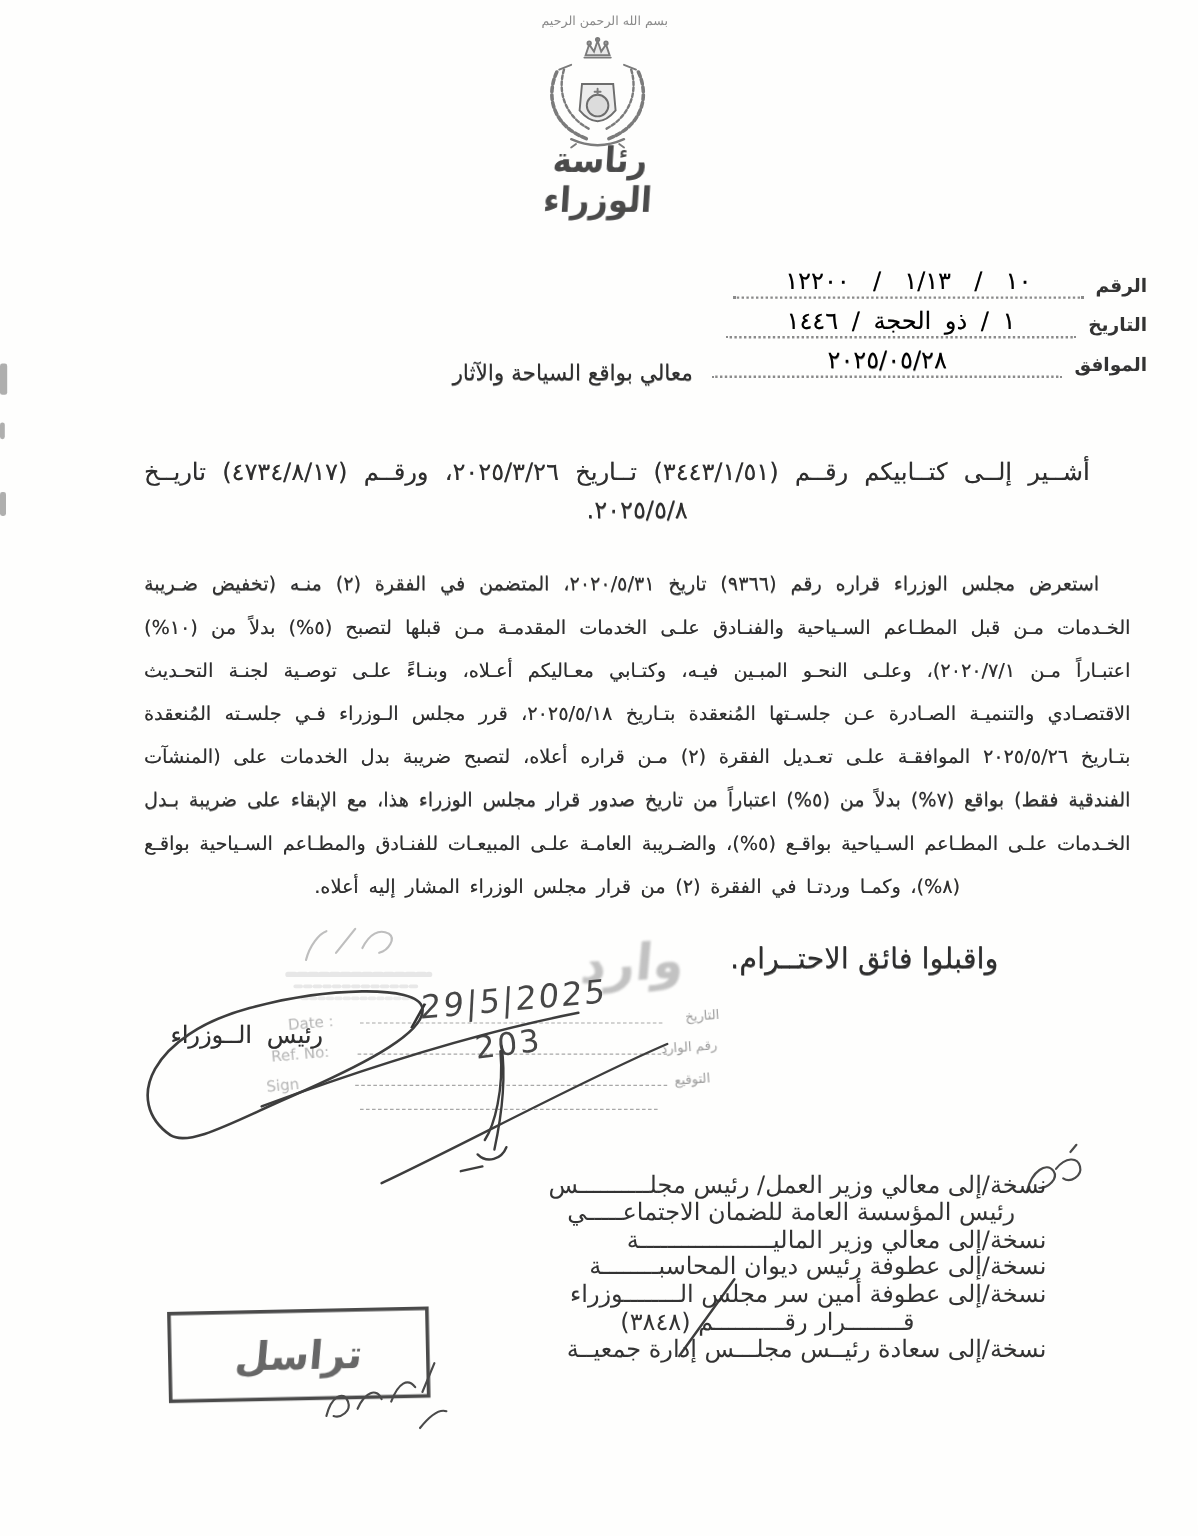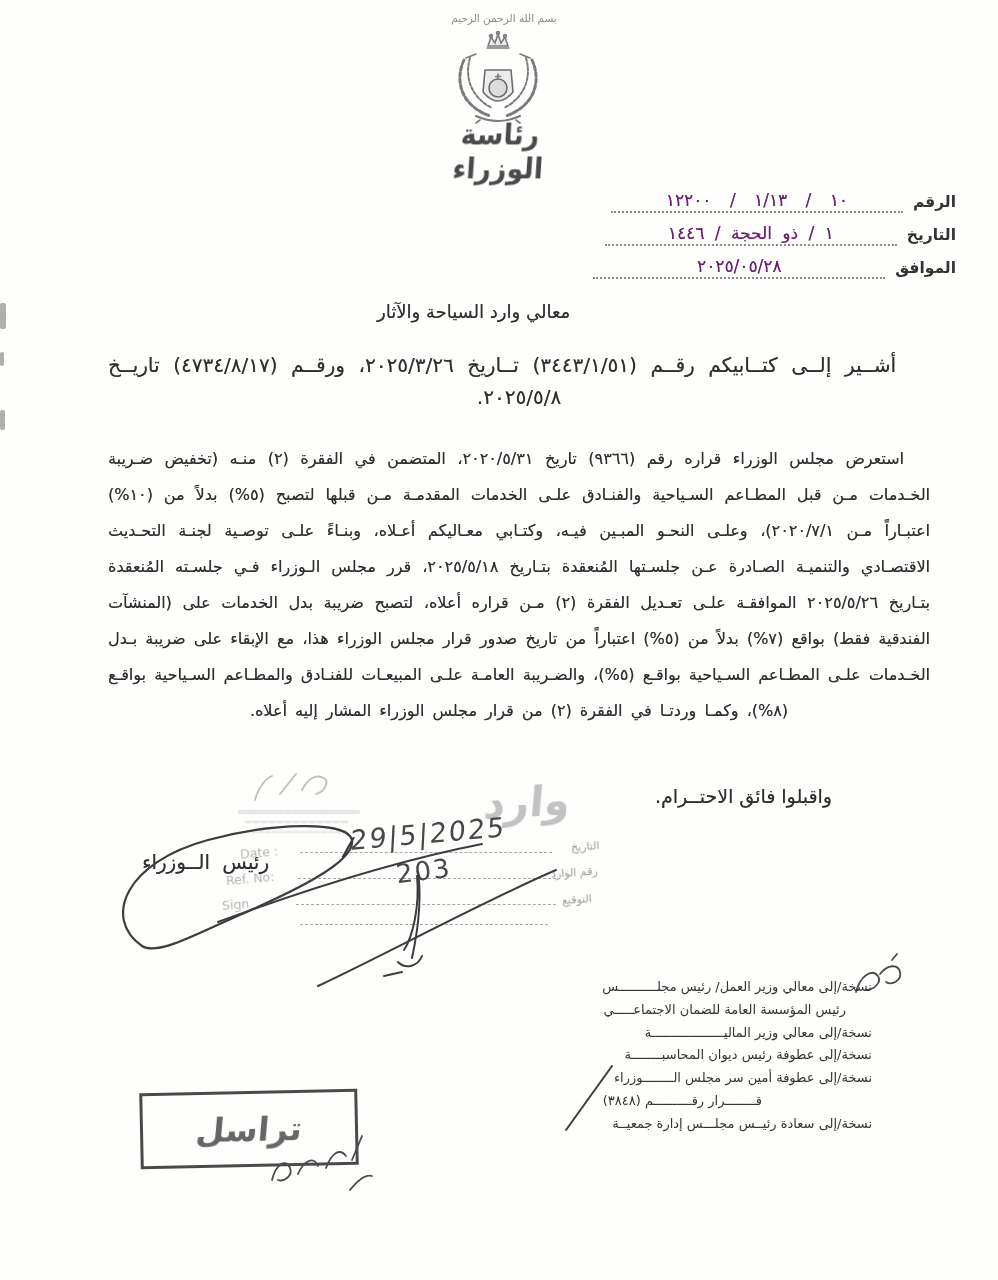--- a/index.html
+++ b/index.html
@@ -10,40 +10,40 @@
   .abs{position:absolute;}
   .rtl{direction:rtl;}
   .ink{text-shadow:0.2px 0.2px 0.35px rgba(35,35,35,0.55);}
   
   .bismillah{left:446px;top:12px;width:116px;text-align:center;font-size:10.5px;color:#8a8a8a;filter:blur(.3px);}
   .emblem{left:446px;top:30px;width:104px;height:94px;}
   .letterhead-title{left:424px;top:120px;width:150px;text-align:center;font-size:27px;font-weight:bold;color:#4a4a4a;filter:blur(.5px);transform:scaleY(1.08) skewX(-4deg);}
   
   .hdr-row{position:absolute;right:42px;display:flex;direction:rtl;align-items:flex-end;gap:10px;}
   .hdr-label{font-size:15.5px;font-weight:bold;color:#333;padding-bottom:2px;}
-  .hdr-line{width:292px;border-bottom:2px dotted #8b8b8b;text-align:center;font-size:17px;padding-bottom:1px;color:#701a75;}
+  .hdr-line{width:292px;border-bottom:2px dotted #8b8b8b;text-align:center;font-size:20px;padding-bottom:1px;color:#000000;margin-top:32px;}
   .ws-wide{word-spacing:13px;}
   .ws-mid{word-spacing:5px;text-align:center;}
   .ls-num{letter-spacing:1.5px;}
   
   .addressee{left:377px;top:301px;font-size:18px;}
-  .para{left:108px;width:822px;text-align:justify;text-align-last:center;}
+  .para{left:120px;width:822px;text-align:justify;text-align-last:center;margin-top:28px;}
   .para1{top:349px;font-size:20px;line-height:32px;text-indent:34px;word-spacing:2px;}
   .para2{top:441px;font-size:16px;line-height:36px;text-indent:26px;word-spacing:3px;}
-  .closing{right:166px;top:785px;font-size:19px;}
+  .closing{right:166px;top:785px;font-size:24px;}
   
   .wared{left:484px;top:778px;font-size:42px;font-weight:bold;color:#c2c2c2;transform:rotate(-3deg) skewX(-8deg);filter:blur(.7px);}
   .sline{position:absolute;border-bottom:1.5px dashed #a8a8a8;}
   .stamp-lbl{position:absolute;font-size:11px;color:#9b9b9b;transform:rotate(-4deg);filter:blur(.3px);}
   .handw{position:absolute;color:#474747;transform:rotate(-5deg) skewX(-8deg);letter-spacing:2px;}
   .en-faint{position:absolute;font-size:12.5px;color:#b5b5b5;transform:rotate(-5deg);filter:blur(.3px);}
   .pm-slash{left:344px;top:831px;font-size:27px;color:#333;transform:rotate(12deg);}
   .pm-title{left:142px;top:850px;font-size:20px;word-spacing:6px;color:#2f2f2f;}
   
-  .dist{right:126px;top:976px;width:400px;direction:rtl;font-size:13px;line-height:22.8px;text-align:right;color:#333;}
+  .dist{right:126px;top:976px;width:400px;direction:rtl;font-size:20px;line-height:22.8px;text-align:right;color:#333;}
   .dist div{white-space:nowrap;}
   .ind1{padding-right:26px;}
   .ind2{padding-right:110px;}
   .ind3{padding-right:188px;}
   
   .tarasol{left:140px;top:1091px;width:212px;height:70px;border:3px solid #4a4a4a;transform:rotate(-1.2deg);display:flex;align-items:center;justify-content:center;filter:blur(.4px);}
   .tarasol span{font-size:33px;font-weight:bold;color:#565656;letter-spacing:12px;transform:skewX(-6deg);opacity:.9;}
   .edge{position:absolute;background:#6d6d6d;opacity:.55;border-radius:2px;}
   svg.overlay{position:absolute;left:100px;top:760px;pointer-events:none;}
 </style>
@@ -86,21 +86,21 @@
   </div>
   <div class="hdr-row" style="top:223px;">
     <span class="hdr-label">التاريخ</span>
     <span class="hdr-line rtl ink ws-mid">١ / ذو الحجة / ١٤٤٦</span>
   </div>
   <div class="hdr-row" style="top:256px;">
     <span class="hdr-label">الموافق</span>
     <span class="hdr-line rtl ink ls-num">٢٠٢٥/٠٥/٢٨</span>
   </div>
 
-  <div class="abs addressee rtl ink">معالي وارد السياحة والآثار</div>
+  <div class="abs addressee rtl ink">معالي بواقع السياحة والآثار</div>
   <div class="abs para para1 rtl ink">أشــير إلــى كتــابيكم رقــم (٣٤٤٣/١/٥١) تــاريخ ٢٠٢٥/٣/٢٦، ورقــم (٤٧٣٤/٨/١٧) تاريــخ ٢٠٢٥/٥/٨.</div>
   <div class="abs para para2 rtl ink">استعرض مجلس الوزراء قراره رقم (٩٣٦٦) تاريخ ٢٠٢٠/٥/٣١، المتضمن في الفقرة (٢) منـه (تخفيض ضـريبة الخـدمات مـن قبل المطـاعم السـياحية والفنـادق علـى الخدمات المقدمـة مـن قبلها لتصبح (٥%) بدلاً من (١٠%) اعتبـاراً مـن ٢٠٢٠/٧/١)، وعلـى النحـو المبـين فيـه، وكتـابي معـاليكم أعـلاه، وبنـاءً علـى توصـية لجنـة التحـديث الاقتصـادي والتنميـة الصـادرة عـن جلسـتها المُنعقدة بتـاريخ ٢٠٢٥/٥/١٨، قرر مجلس الـوزراء فـي جلسـته المُنعقدة بتـاريخ ٢٠٢٥/٥/٢٦ الموافقـة علـى تعـديل الفقرة (٢) مـن قراره أعلاه، لتصبح ضريبة بدل الخدمات على (المنشآت الفندقية فقط) بواقع (٧%) بدلاً من (٥%) اعتباراً من تاريخ صدور قرار مجلس الوزراء هذا، مع الإبقاء على ضريبة بـدل الخـدمات علـى المطـاعم السـياحية بواقـع (٥%)، والضـريبة العامـة علـى المبيعـات للفنـادق والمطـاعم السـياحية بواقـع (٨%)، وكمـا وردتـا في الفقرة (٢) من قرار مجلس الوزراء المشار إليه أعلاه.</div>
   <div class="abs closing rtl ink">واقبلوا فائق الاحتــرام.</div>
 
   <div class="abs wared rtl">وارد</div>
 
   <div class="sline" style="left:300px;top:852px;width:252px;"></div>
   <div class="sline" style="left:298px;top:878px;width:258px;"></div>
   <div class="sline" style="left:296px;top:904px;width:260px;"></div>
   <div class="sline" style="left:300px;top:924px;width:248px;"></div>

